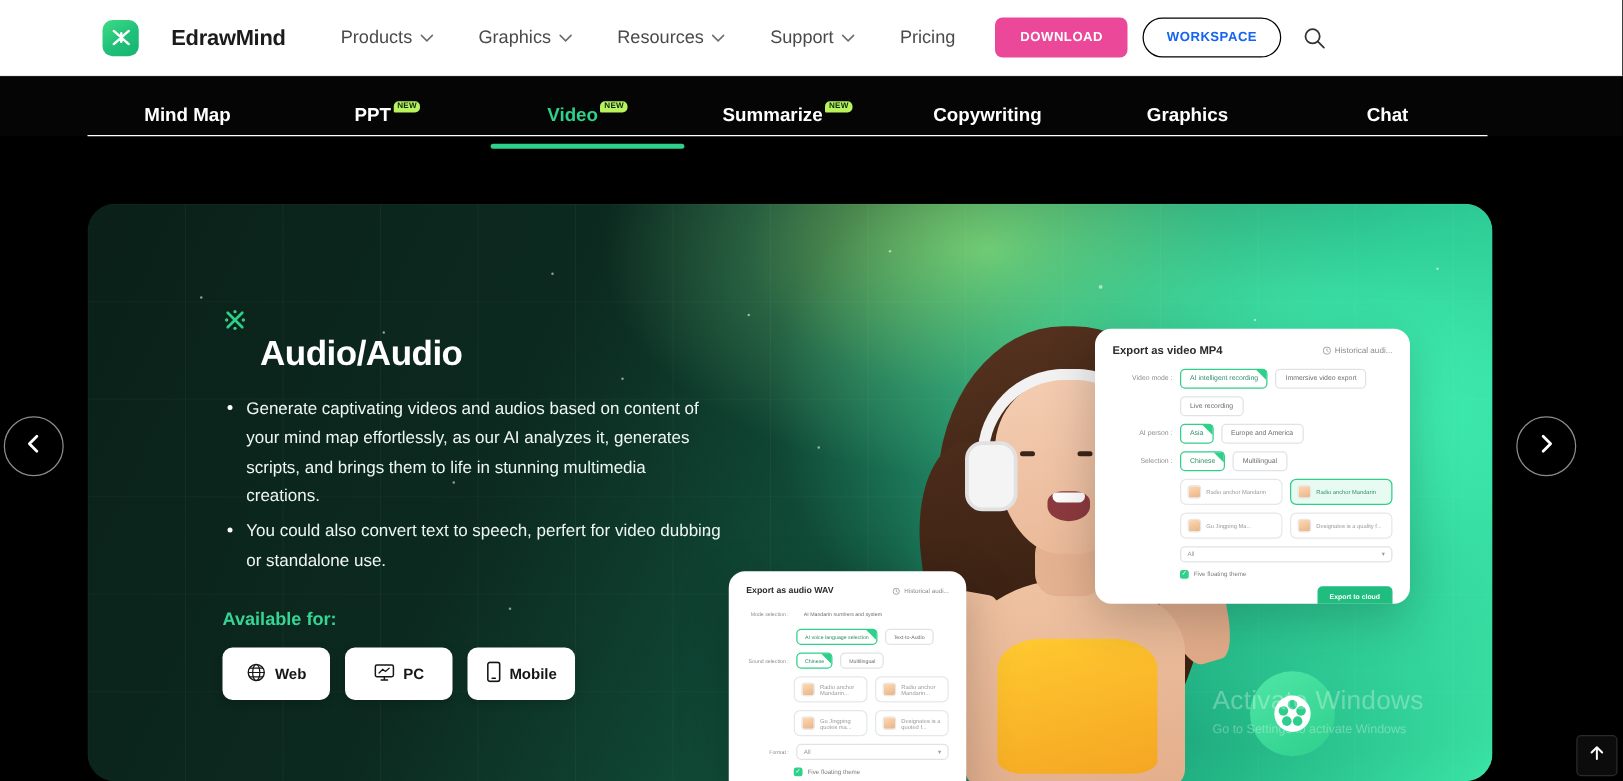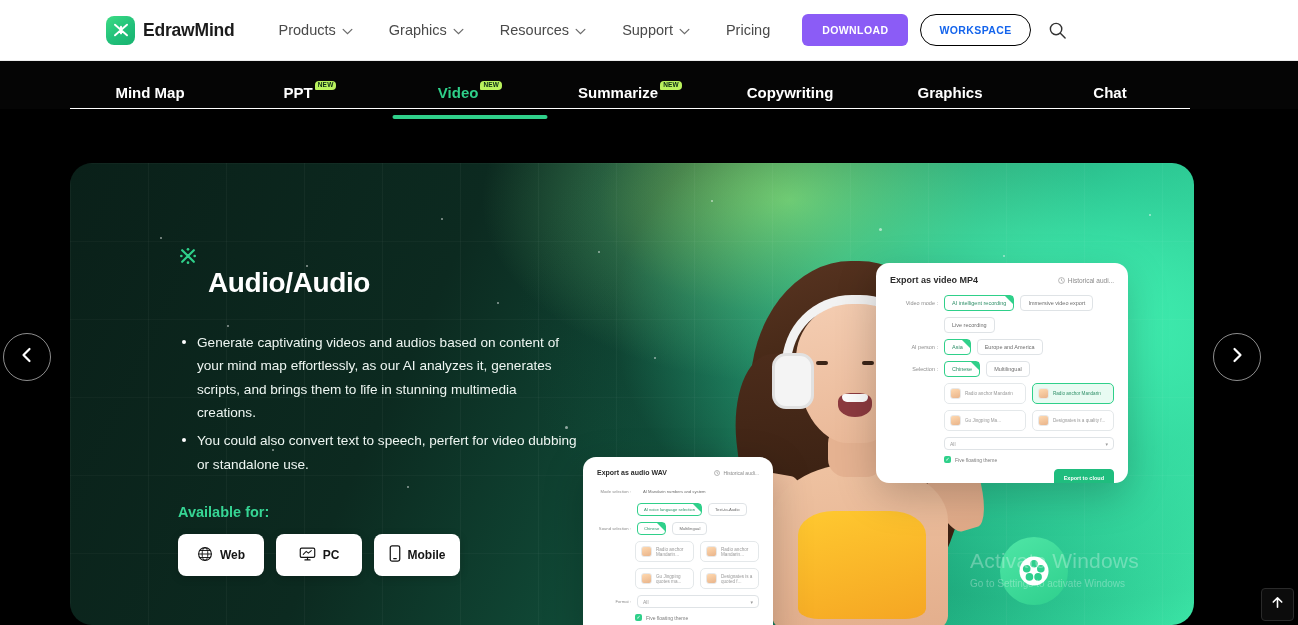--- a/index.html
+++ b/index.html
@@ -11,40 +11,40 @@
   }
   .page { position: relative; width: 1298px; height: 625px; background:#000; }
 
   
   .topnav {
     position: absolute; top: 0; left: 0; width: 1298px; height: 61px;
     background: #fff;
     display: flex; align-items: center;
     border-bottom: 1px solid #ececec;
   }
-  .brand { display: flex; align-items: center; gap: 8px; margin-left: 106px; }
+  .brand { display: flex; align-items: center; gap: 26px; margin-left: 82px; }
   .brand-mark {
     width: 29px; height: 29px; border-radius: 8px;
     background: linear-gradient(145deg,#3ddc84 0%, #21c07a 55%, #17b36f 100%);
     display: flex; align-items: center; justify-content: center;
     flex: 0 0 auto;
   }
   .brand-name {
     font-size: 17.5px; font-weight: bold; color: #1b1b1b; letter-spacing: -0.2px;
   }
   .nav-links { display: flex; align-items: center; margin-left: 26px; }
   .nav-item {
     display: flex; align-items: center; gap: 6px;
     font-size: 14.5px; color: #4a4a4a; padding: 0 18px; cursor: pointer;
     white-space: nowrap;
   }
   .chev { display:block; }
   .nav-actions { display: flex; align-items: center; gap: 12px; margin-left: 14px; }
   .btn-download {
-    background: #8b5cf6; color: #fff; font-size: 10.5px; font-weight: bold;
+    background: #ec4899; color: #fff; font-size: 10.5px; font-weight: bold;
     letter-spacing: 0.4px; border-radius: 6px; padding: 10px 20px;
     border: none; cursor: pointer;
   }
   .btn-workspace {
     background: #fff; color: #1464ec; font-size: 10.5px; font-weight: bold;
     letter-spacing: 0.4px; border-radius: 18px; padding: 9px 18px;
     border: 1px solid #000000; cursor: pointer;
   }
   .search-btn {
     margin-left: 14px; width: 26px; height: 26px; cursor: pointer;
@@ -99,21 +99,21 @@
     position: absolute; background: #fff; border-radius: 50%;
     width: 2px; height: 2px; opacity: .55;
   }
 
   .hero-copy { position: absolute; left: 108px; top: 72px; width: 400px; }
   .hero-title {
     font-size: 28px; font-weight: bold; color: #fff; line-height: 1.14;
     letter-spacing: -0.4px; display: flex; gap: 10px; align-items: flex-start;
   }
   .hero-title .spark { flex: 0 0 auto; margin-top: 6px; }
-  .hero-bullets { margin-top: 32px; list-style: none; }
+  .hero-bullets { margin-top: 16px; list-style: none; }
   .hero-bullets li {
     position: relative; padding-left: 19px; color: #eef6f2;
     font-size: 13.6px; line-height: 1.72; margin-bottom: 5px;
   }
   .hero-bullets li::before {
     content: ""; position: absolute; left: 4px; top: 9px;
     width: 4px; height: 4px; border-radius: 50%; background: #fff;
   }
   .avail-label {
     margin-top: 28px; color: #36d594; font-size: 14.5px; font-weight: bold;

